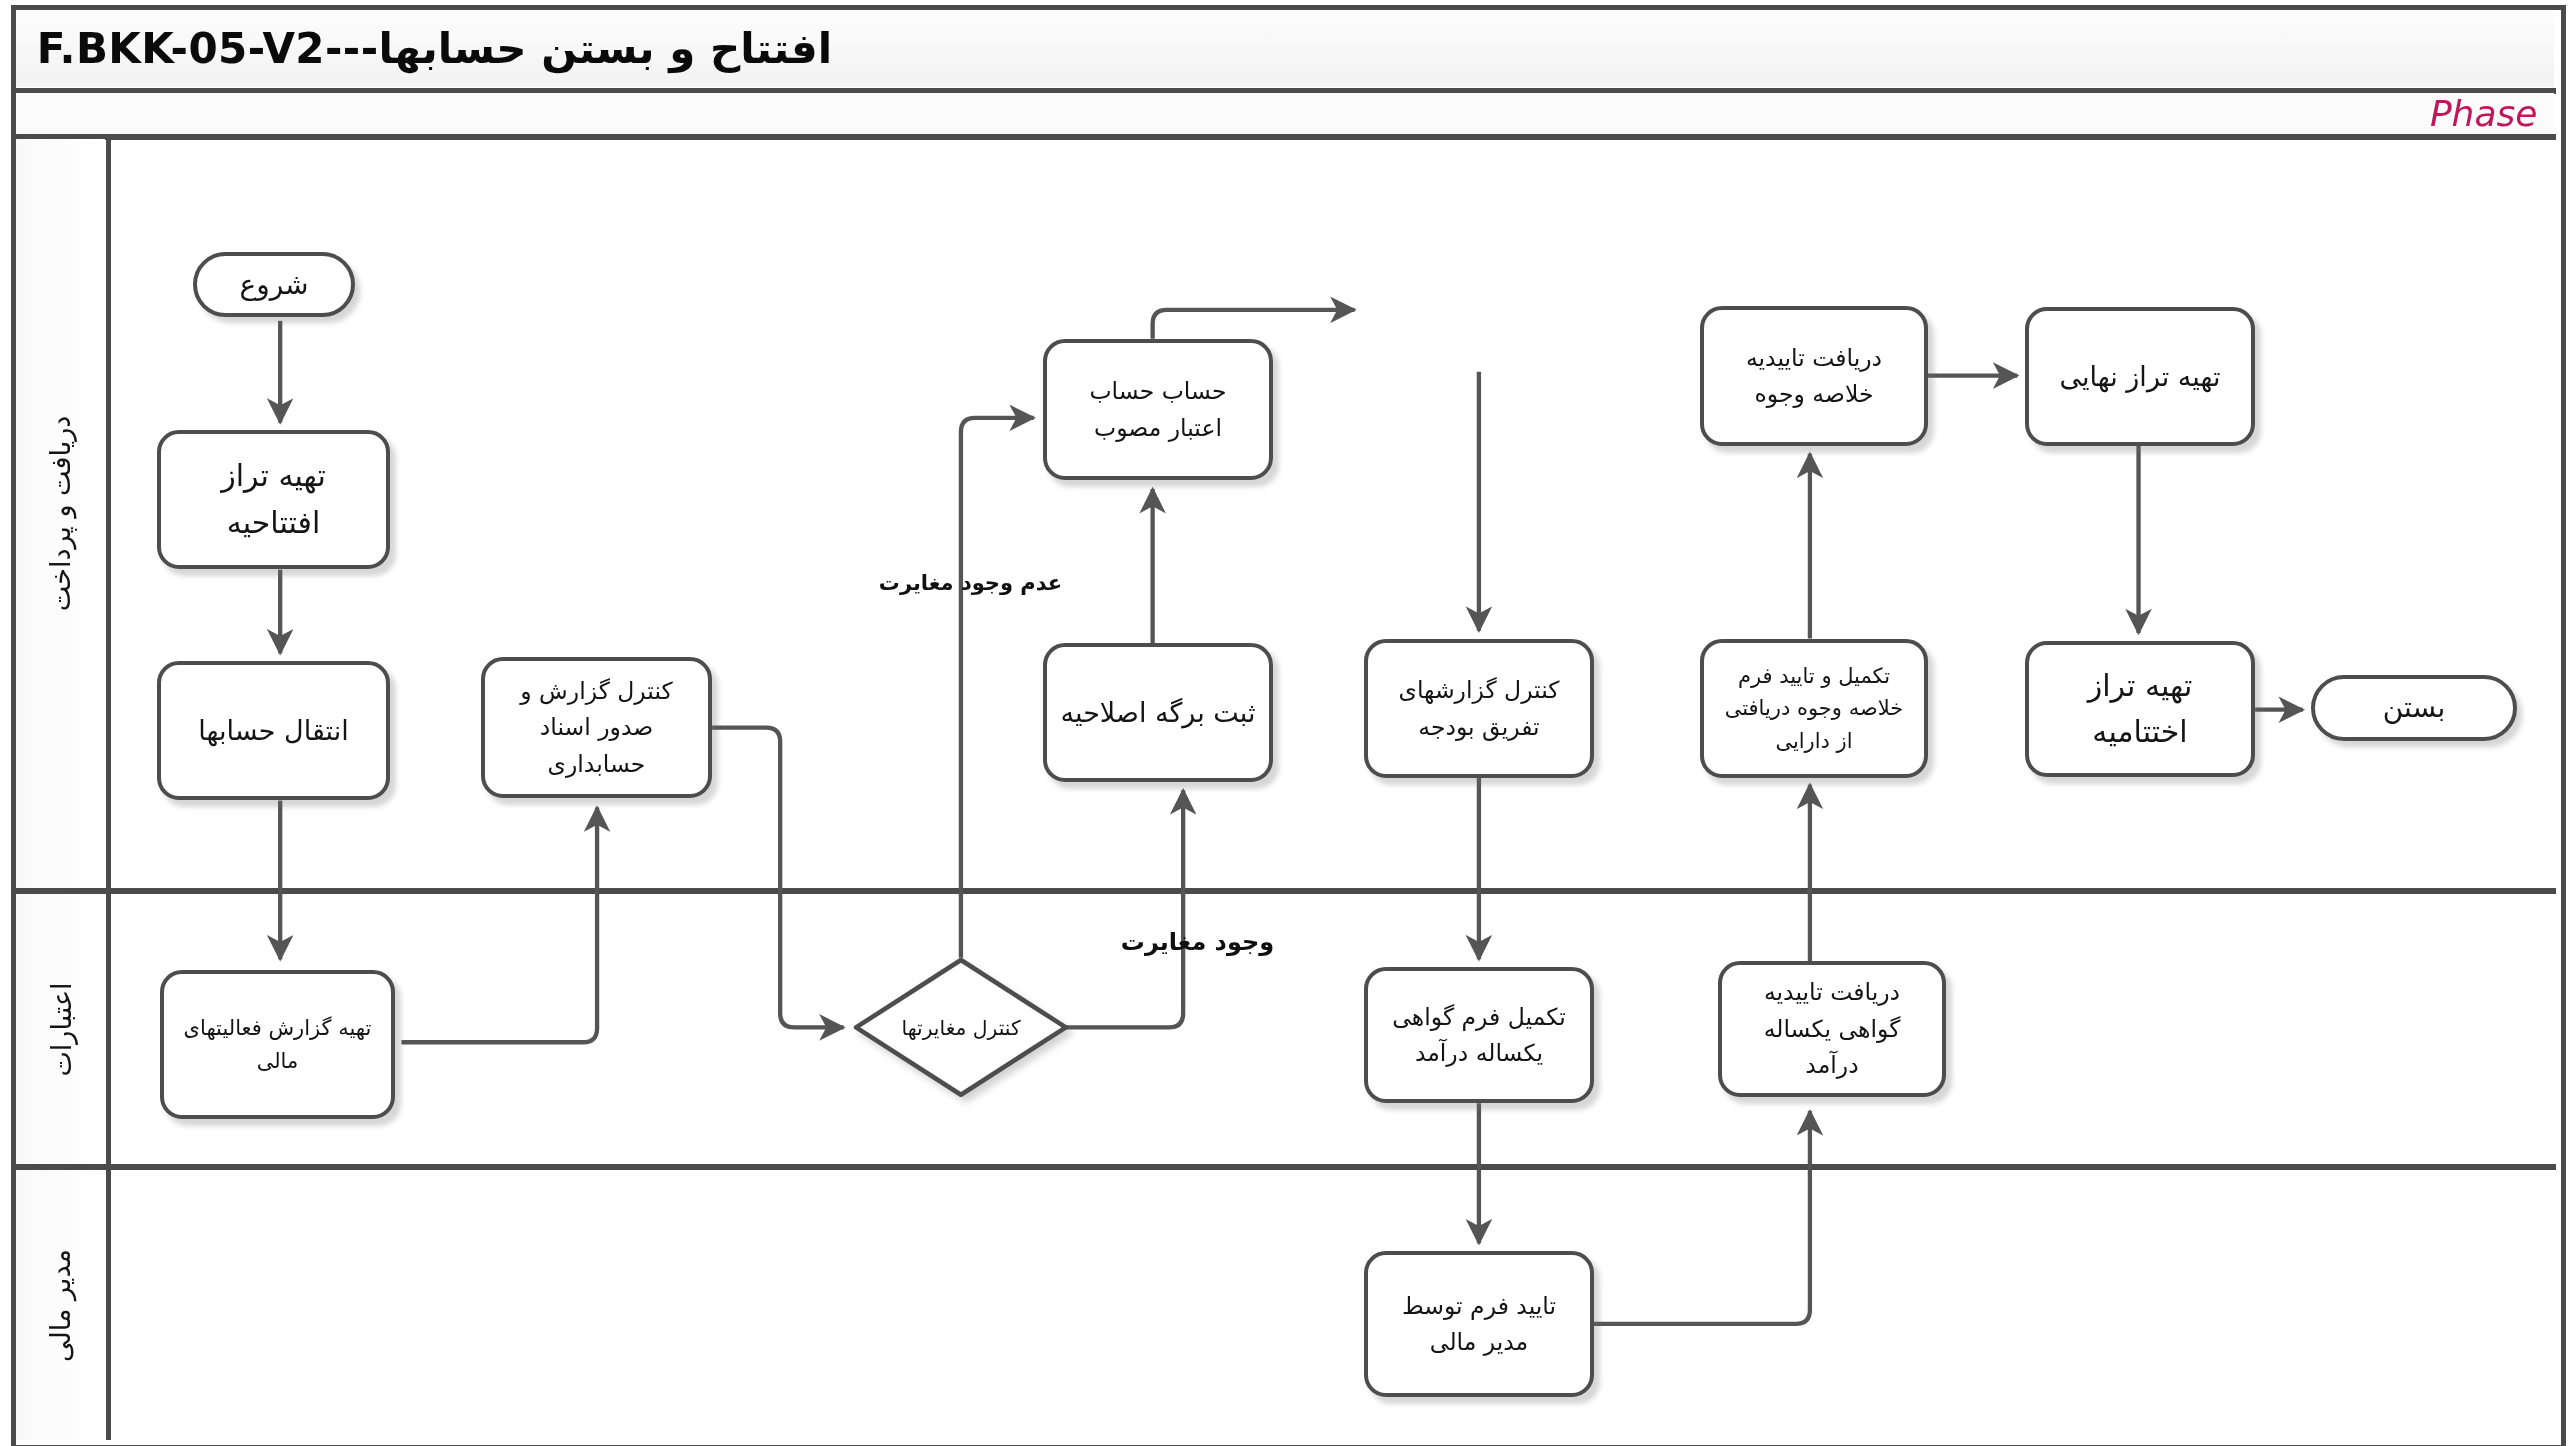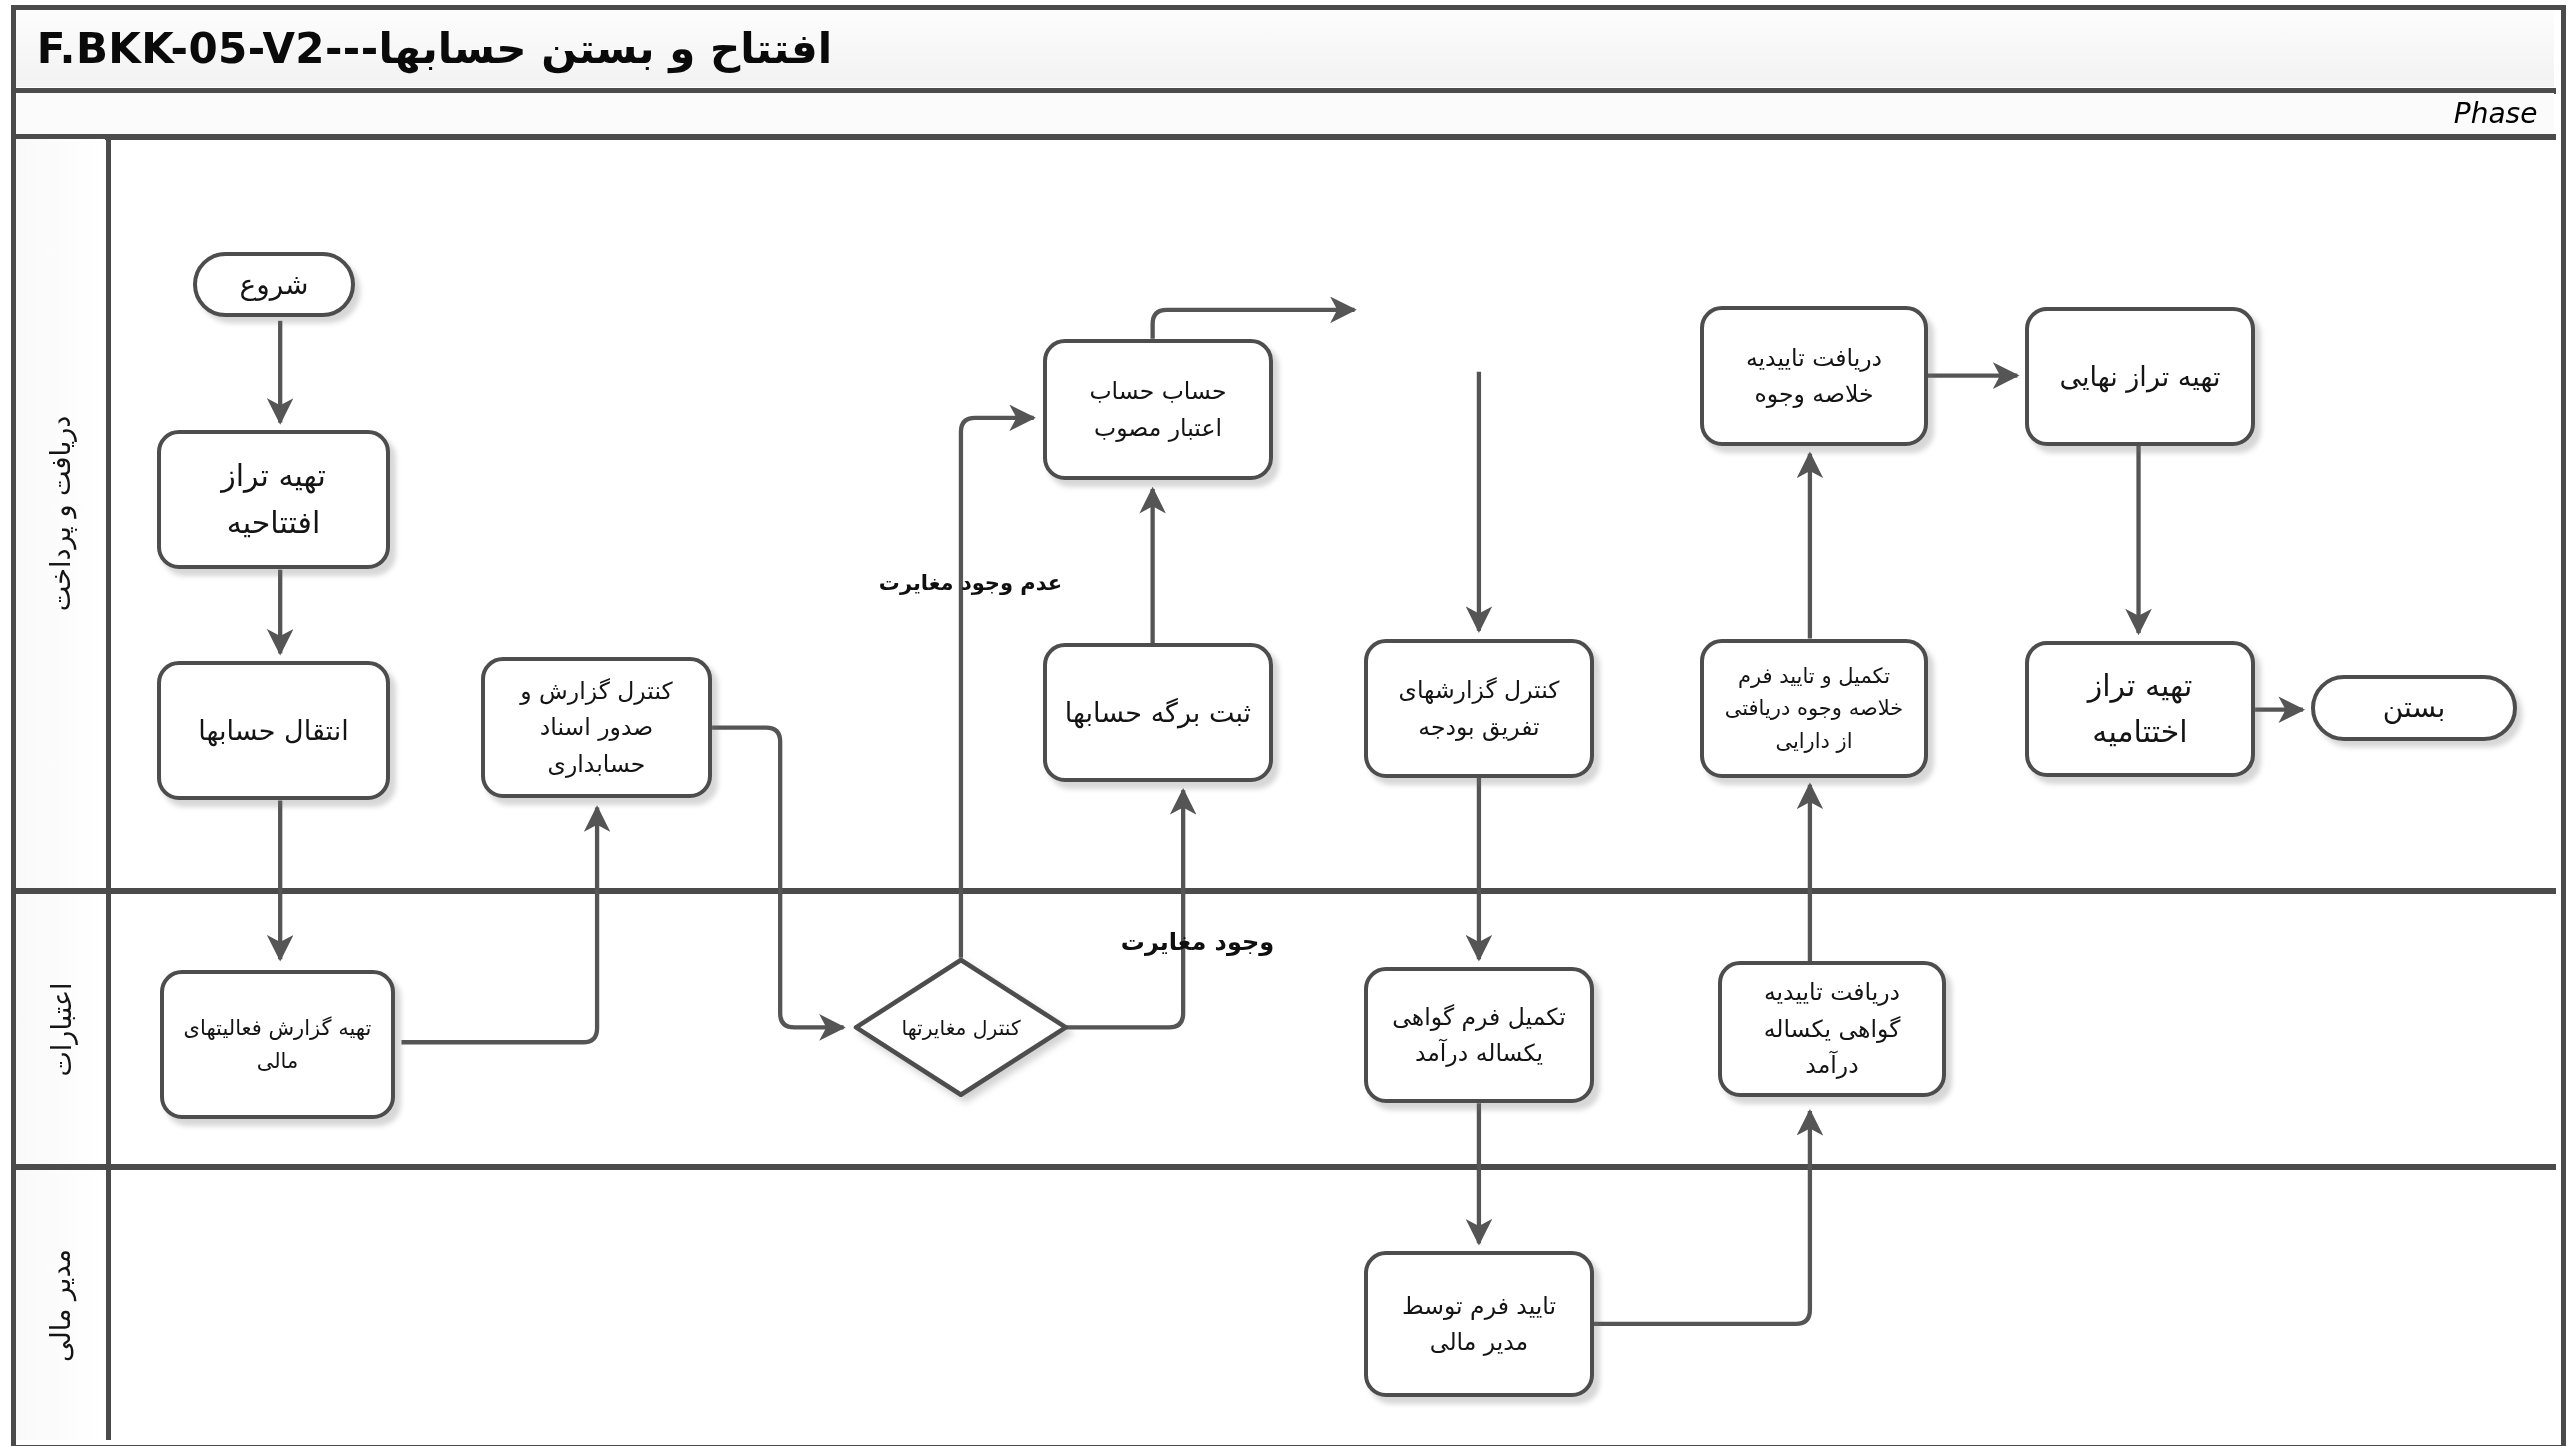--- a/index.html
+++ b/index.html
@@ -11,21 +11,21 @@
     border:5.5px solid #4b4b4b;background:transparent;pointer-events:none;}
   .hline{position:absolute;background:#4b4b4b;height:5.5px;}
   .vline{position:absolute;background:#4b4b4b;width:4.7px;}
 
   .title-row{position:absolute;left:16.4px;top:10.2px;width:2538px;height:77px;
     background:linear-gradient(180deg,#fdfdfd 0%,#f2f2f2 100%);
     display:flex;align-items:center;}
   .title-text{font-size:42px;font-weight:bold;color:#0a0a0a;padding-left:20.3px;letter-spacing:0.4px;white-space:nowrap;}
   .phase-row{position:absolute;left:16.4px;top:93px;width:2538px;height:41px;background:#fbfbfb;
     display:flex;align-items:center;justify-content:flex-end;}
-  .phase-text{font-style:italic;font-size:28px;color:#000000;padding-right:17px;}
+  .phase-text{font-style:italic;font-size:36px;color:#be185d;padding-right:17px;}
   .lane-label-cell{position:absolute;left:16.4px;width:89px;display:flex;align-items:center;justify-content:center;
     background:linear-gradient(90deg,#f9f9f9,#ffffff);}
   .lane-label{transform:rotate(-90deg);white-space:nowrap;font-size:27px;color:#141414;}
 
   
   .node{position:absolute;box-sizing:border-box;background:#ffffff;border:4.7px solid #4d4d4d;
     border-radius:22px;display:flex;align-items:center;justify-content:center;text-align:center;
     direction:rtl;font-size:23.5px;line-height:1.55;padding:4.7px 12.5px;
     box-shadow:5.5px 6.3px 5.5px rgba(110,110,110,.28);}
   .node.pill{border-radius:782px;font-size:28px;}
@@ -115,21 +115,21 @@
   <div class="node" style="left:481px;top:657px;width:231px;height:141px;">
     <span>کنترل گزارش و صدور اسناد حسابداری</span>
   </div>
 
   <div class="node" style="left:1043px;top:339px;width:230px;height:141px;">
     <span>حساب حساب اعتبار مصوب</span>
   </div>
 
 
   <div class="node f34" style="left:1043px;top:643px;width:230px;height:139px;">
-    <span>ثبت برگه حسابها</span>
+    <span>ثبت برگه اصلاحیه</span>
   </div>
 
   <div class="node" style="left:1364px;top:639px;width:230px;height:139px;text-align:center;">
     <span>کنترل گزارشهای تفریق بودجه</span>
   </div>
 
   <div class="node" style="left:1700px;top:306px;width:228px;height:140px;">
     <span>دریافت تاییدیه خلاصه وجوه</span>
   </div>
 

